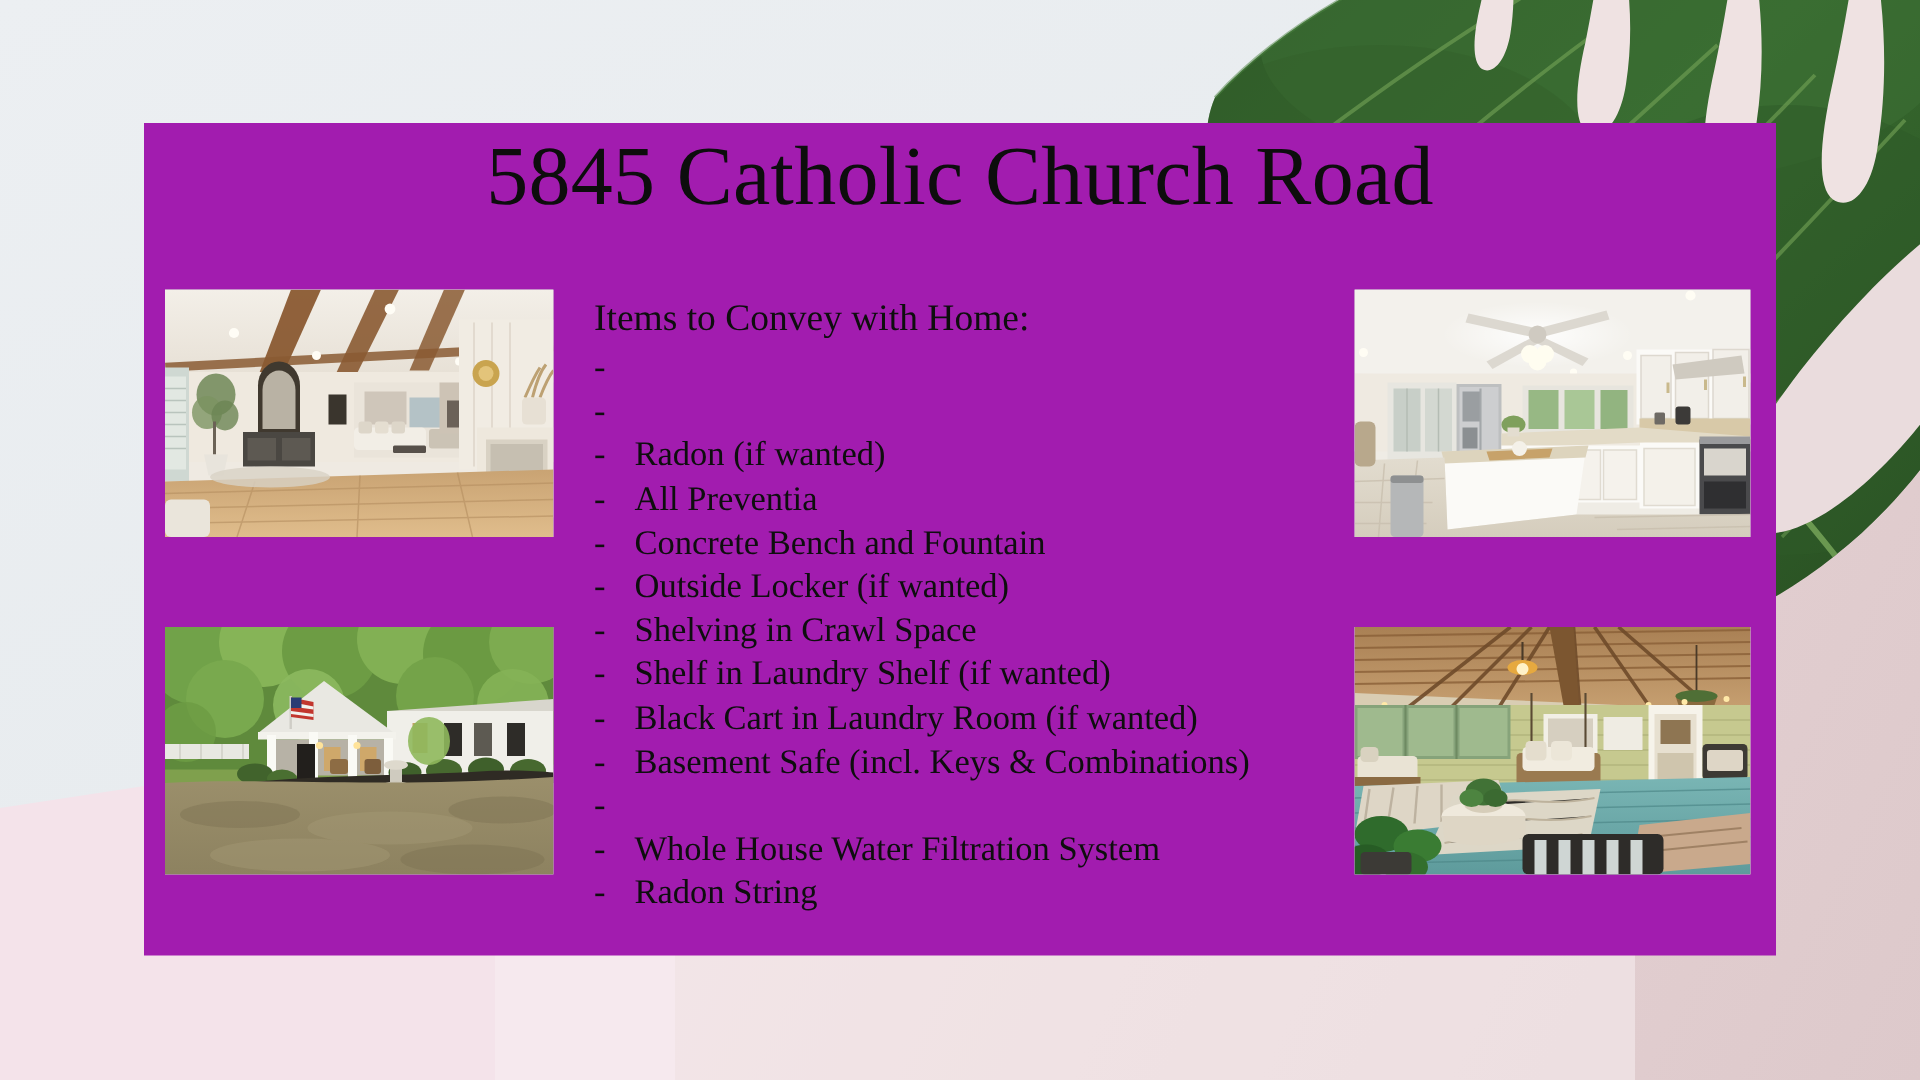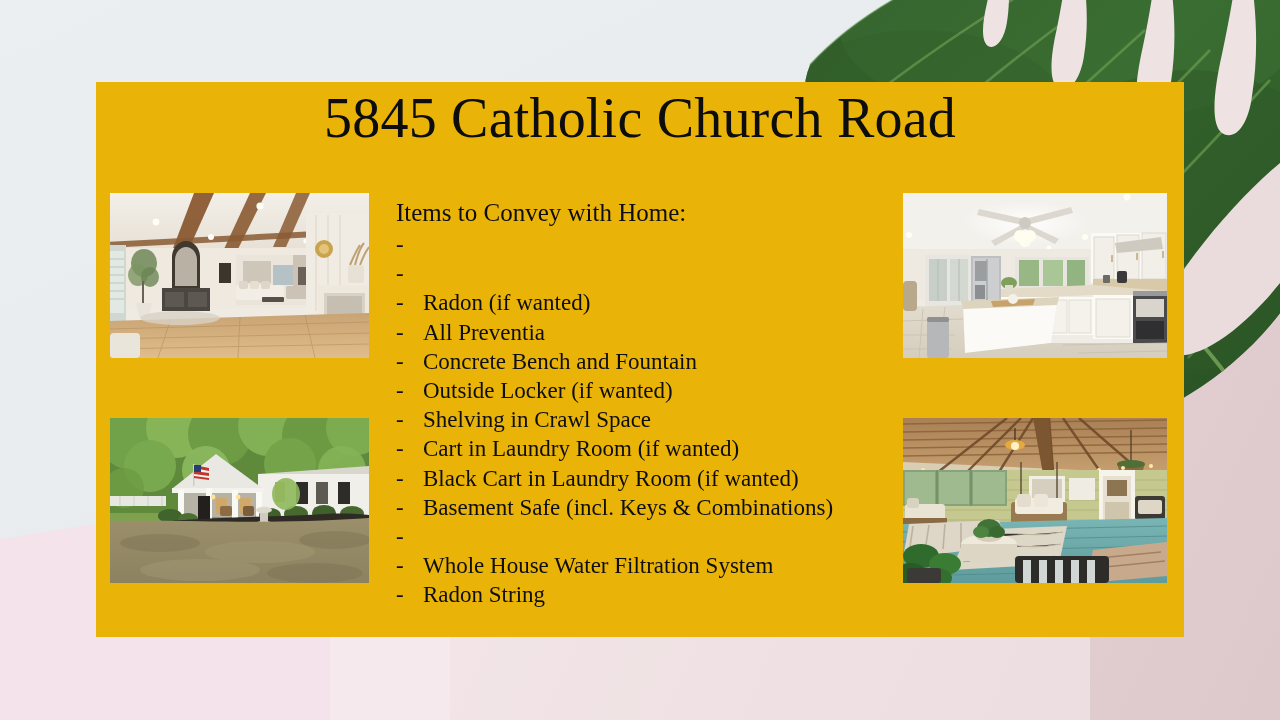--- a/index.html
+++ b/index.html
@@ -75,21 +75,21 @@
     left: 770px; top: -30px;
     width: 520px; height: 500px;
   }
   .leaf-wrap svg { width: 100%; height: 100%; display: block; }
 
   
   .card {
     position: absolute;
     left: 96px; top: 82px;
     width: 1088px; height: 555px;
-    background: #eab308;
+    background: #a21caf;
     box-shadow: 0 0 0 0 rgba(0,0,0,0);
   }
 
   .slide-title {
     position: absolute;
     left: 0; top: 6px;
     width: 100%;
     text-align: center;
     font-size: 56px;
     line-height: 1.1;
@@ -746,21 +746,21 @@
           <li>
             <span class="dash">-</span>
             <span>Outside Locker (if wanted)</span>
           </li>
           <li>
             <span class="dash">-</span>
             <span>Shelving in Crawl Space</span>
           </li>
           <li>
             <span class="dash">-</span>
-            <span>Cart in Laundry Room (if wanted)</span>
+            <span>Shelf in Laundry Shelf (if wanted)</span>
           </li>
           <li>
             <span class="dash">-</span>
             <span>Black Cart in Laundry Room (if wanted)</span>
           </li>
           <li>
             <span class="dash">-</span>
             <span>Basement Safe (incl. Keys &amp; Combinations)</span>
           </li>
           <li>

